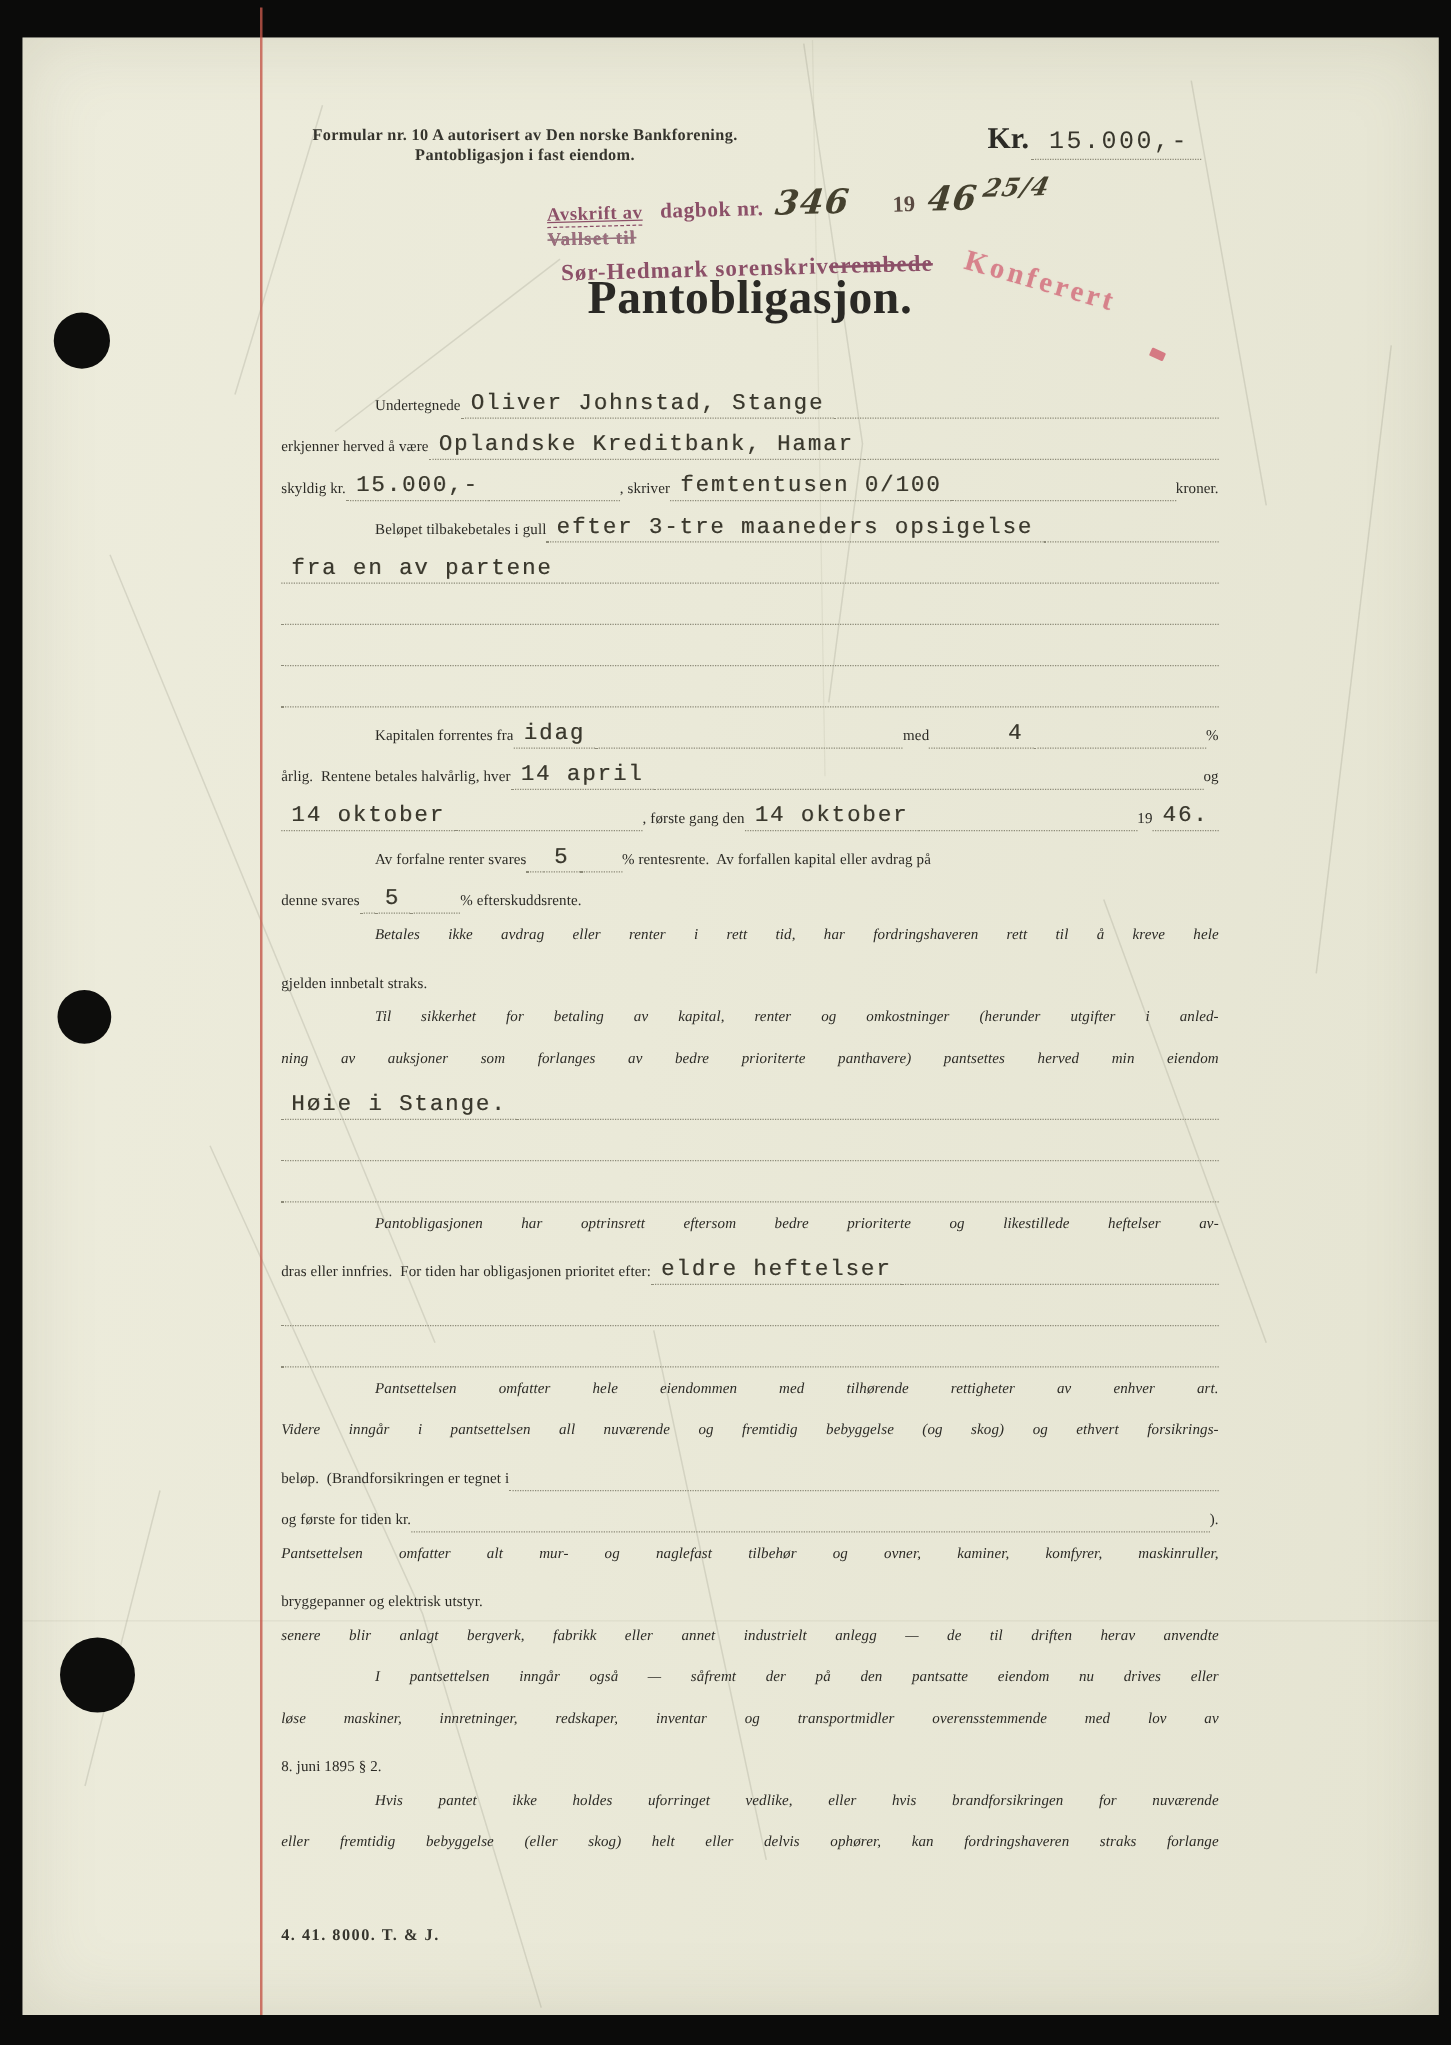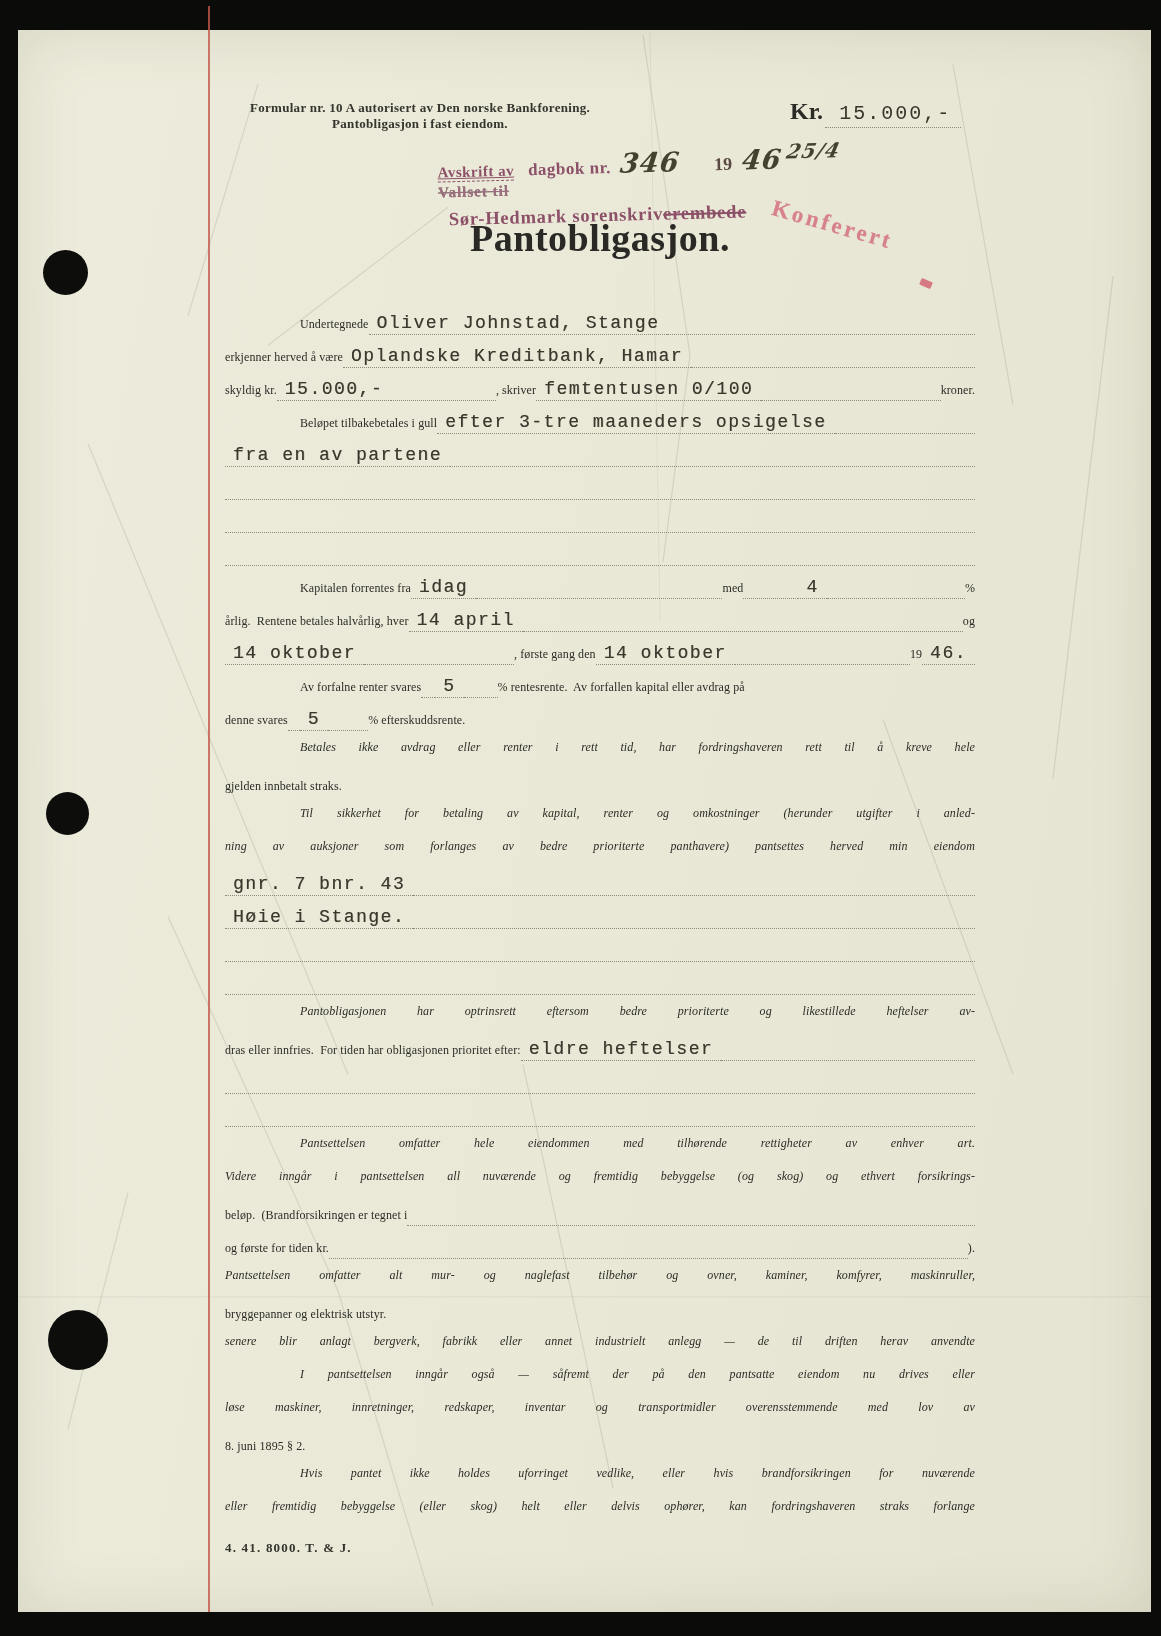--- a/index.html
+++ b/index.html
@@ -190,24 +190,20 @@
         <div class="fline">
           <span class="lbl">gjelden innbetalt straks.</span>
         </div>
         <div class="fline j ind">
           <span class="lbl">Til sikkerhet for betaling av kapital, renter og omkostninger (herunder utgifter i anled-</span>
         </div>
         <div class="fline j">
           <span class="lbl">ning av auksjoner som forlanges av bedre prioriterte panthavere) pantsettes herved min eiendom</span>
         </div>
         <div class="fline">
-          <span class="typ">gnr. 7 bnr. 43</span>
-          <span class="fil"></span>
-        </div>
-        <div class="fline">
           <span class="typ">Høie i Stange.</span>
           <span class="fil"></span>
         </div>
         <div class="fline">
           <span class="fil"></span>
         </div>
         <div class="fline">
           <span class="fil"></span>
         </div>
         <div class="fline j ind">

